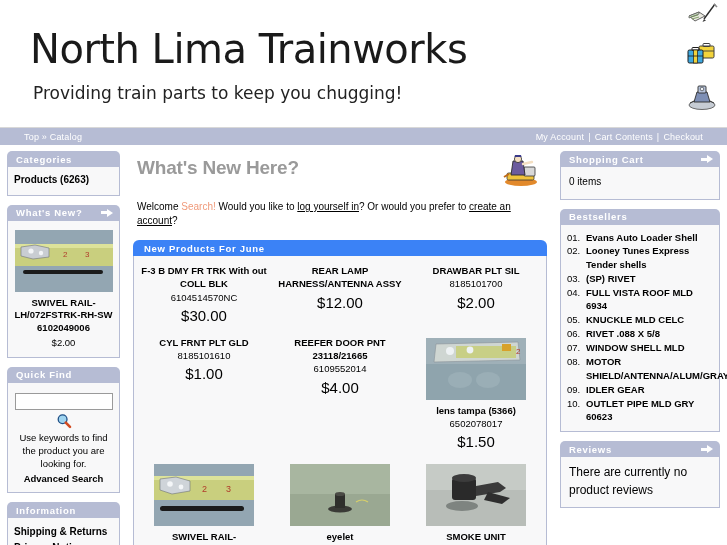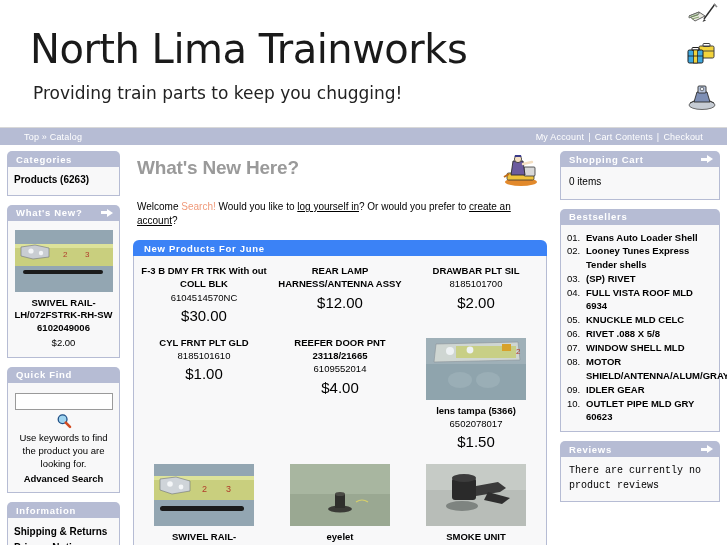--- a/index.html
+++ b/index.html
@@ -208,21 +208,21 @@
   .bs-list { margin: 0; padding: 0; list-style: none; }
   .bs-list li {
     font-size: 9.5px;
     line-height: 1.42;
     padding-left: 19px;
     text-indent: -19px;
     margin-bottom: 0.5px;
   }
   .bs-list li a { color: #000000; text-decoration: none; }
   .bs-num { display: inline-block; width: 19px; text-indent: 0; }
-  .rev-text { font-size: 10px; line-height: 1.45; padding: 1px 2px; font-family: Liberation Mono, monospace; }
+  .rev-text { font-size: 12px; line-height: 1.45; padding: 1px 2px; }
 </style>
 </head>
 <body>
 
 <div id="header">
   <div id="logo-block">
     <div id="logo-title">North Lima Trainworks</div>
     <div id="logo-tagline">Providing train parts to keep you chugging!</div>
   </div>
 

